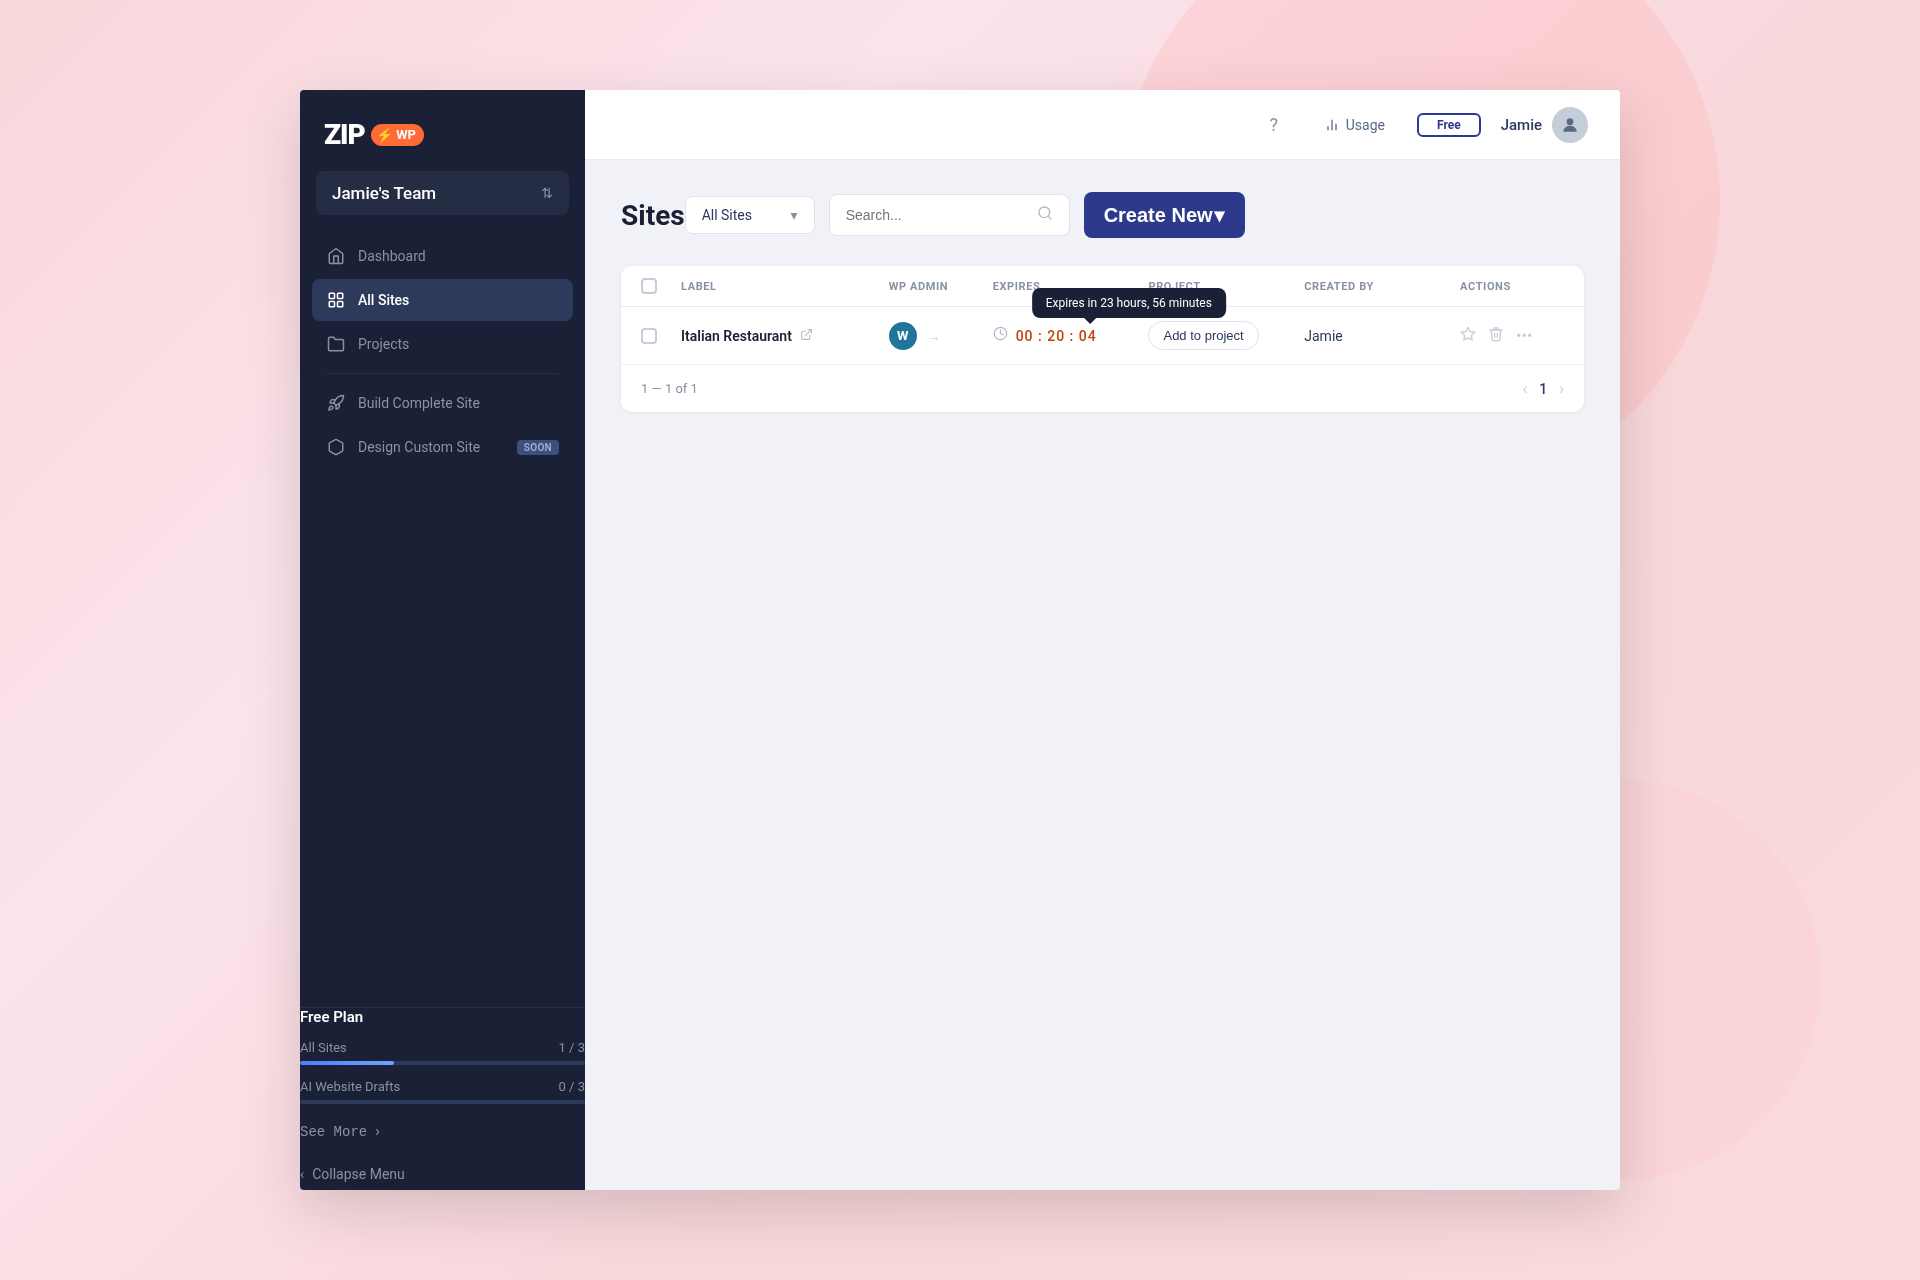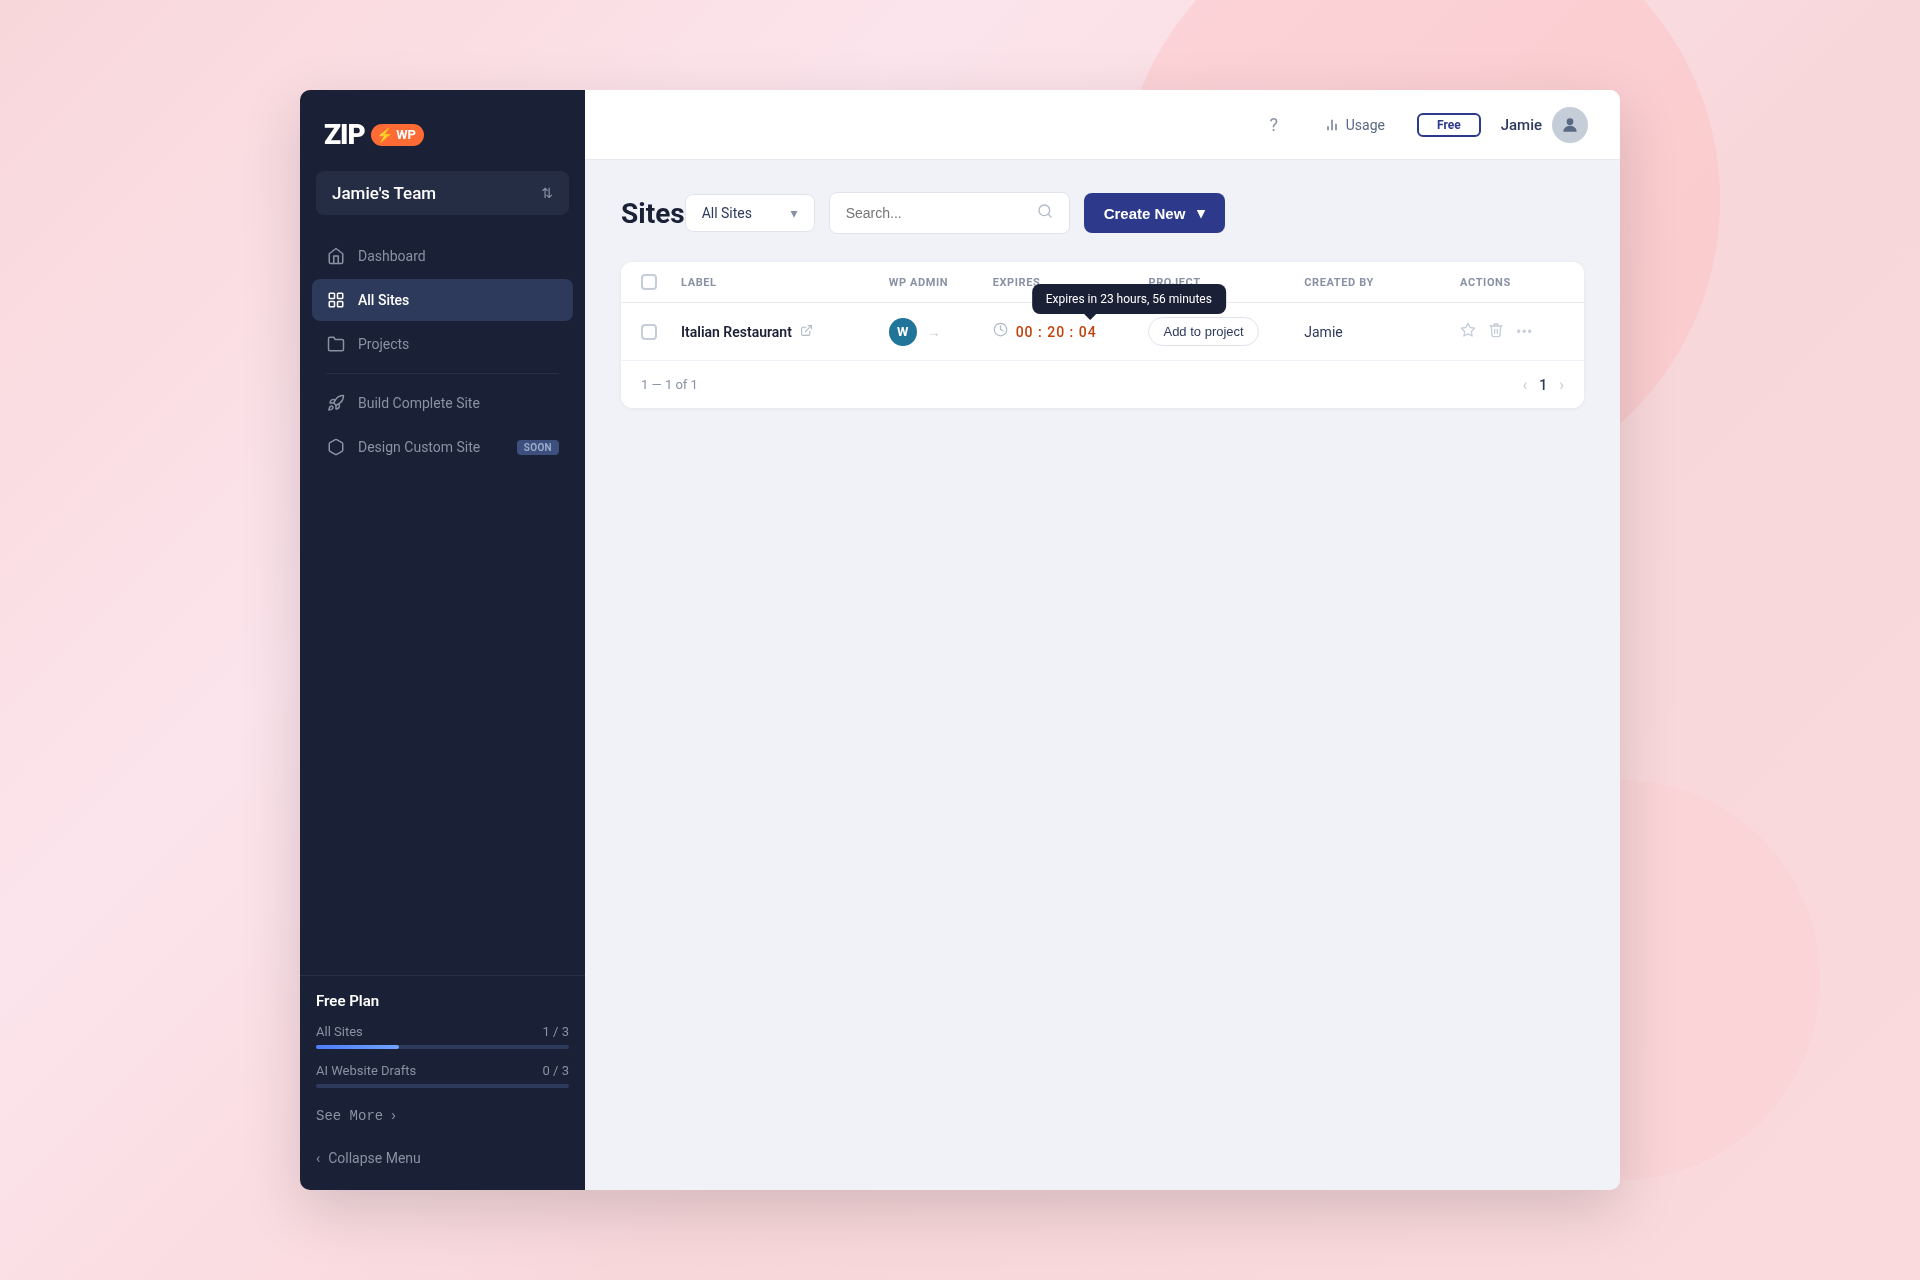--- a/index.html
+++ b/index.html
@@ -36,21 +36,21 @@
       height: 400px;
       background: rgba(255, 200, 200, 0.25);
       border-radius: 50%;
       z-index: 0;
     }
 
     .app-wrapper {
       width: 1320px;
       height: 1100px;
       display: flex;
-      border-radius: 10px;
+      border-radius: 4px;
       overflow: hidden;
       box-shadow: 0 20px 60px rgba(0,0,0,0.15);
       position: relative;
       z-index: 1;
     }
 
     
     .sidebar {
       width: 285px;
       background: #1a2035;
@@ -173,21 +173,20 @@
       font-size: 10px;
       font-weight: 600;
       padding: 2px 7px;
       border-radius: 4px;
       margin-left: auto;
       text-transform: uppercase;
       letter-spacing: 0.3px;
     }
 
     .sidebar-bottom {
-      padding: 16px;
       border-top: 1px solid rgba(255,255,255,0.07);
     }
 
     .free-plan-title {
       color: #ffffff;
       font-size: 15px;
       font-weight: 600;
       margin-bottom: 14px;
     }
 
@@ -394,24 +393,24 @@
     }
 
     .search-icon-el {
       color: #b0bac8;
       font-size: 16px;
     }
 
     .create-new-btn {
       display: flex;
       align-items: center;
-      gap: 12px;
+      gap: 2px;
       background: #2d3a8c;
       color: #ffffff;
-      font-size: 15px;
+      font-size: 20px;
       font-weight: 600;
       padding: 11px 20px;
       border-radius: 8px;
       cursor: pointer;
       border: none;
     }
 
     
     .table-container {
       background: #ffffff;

